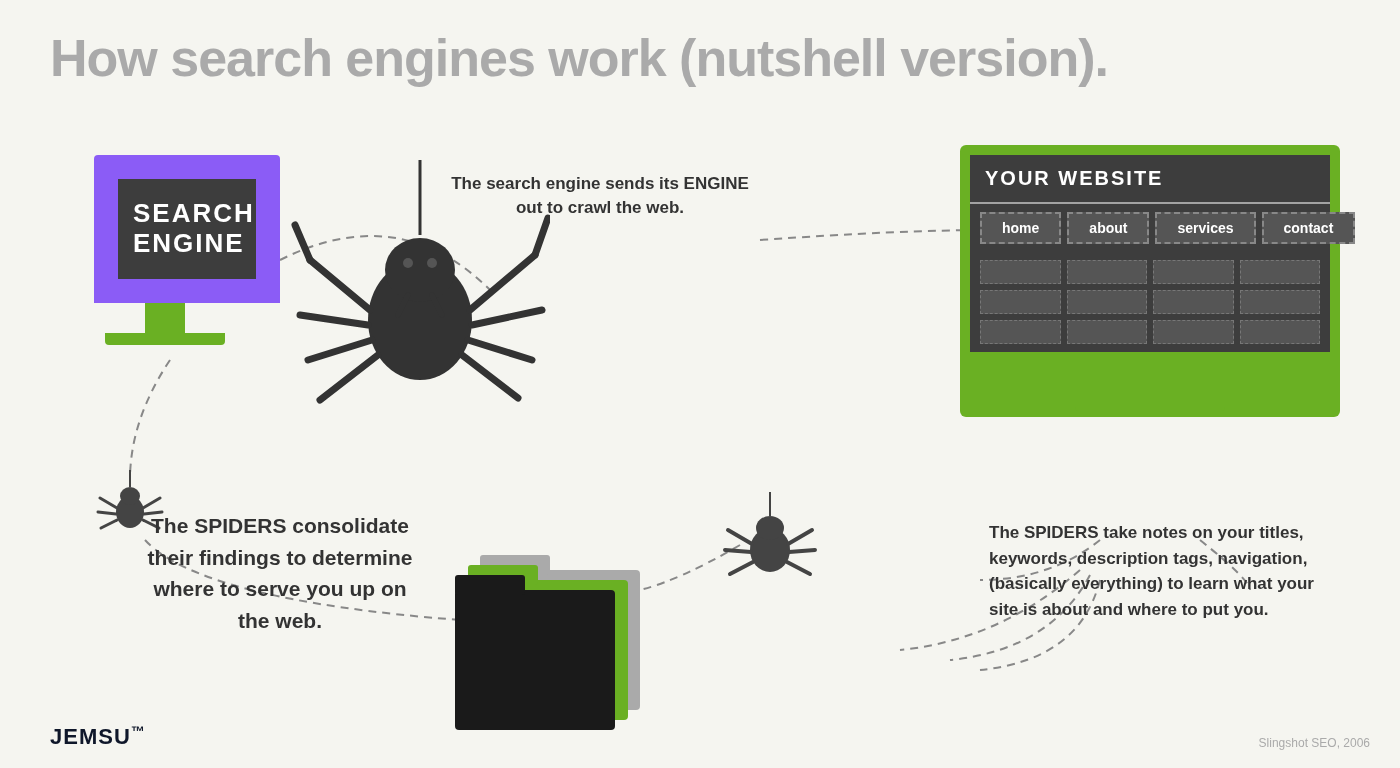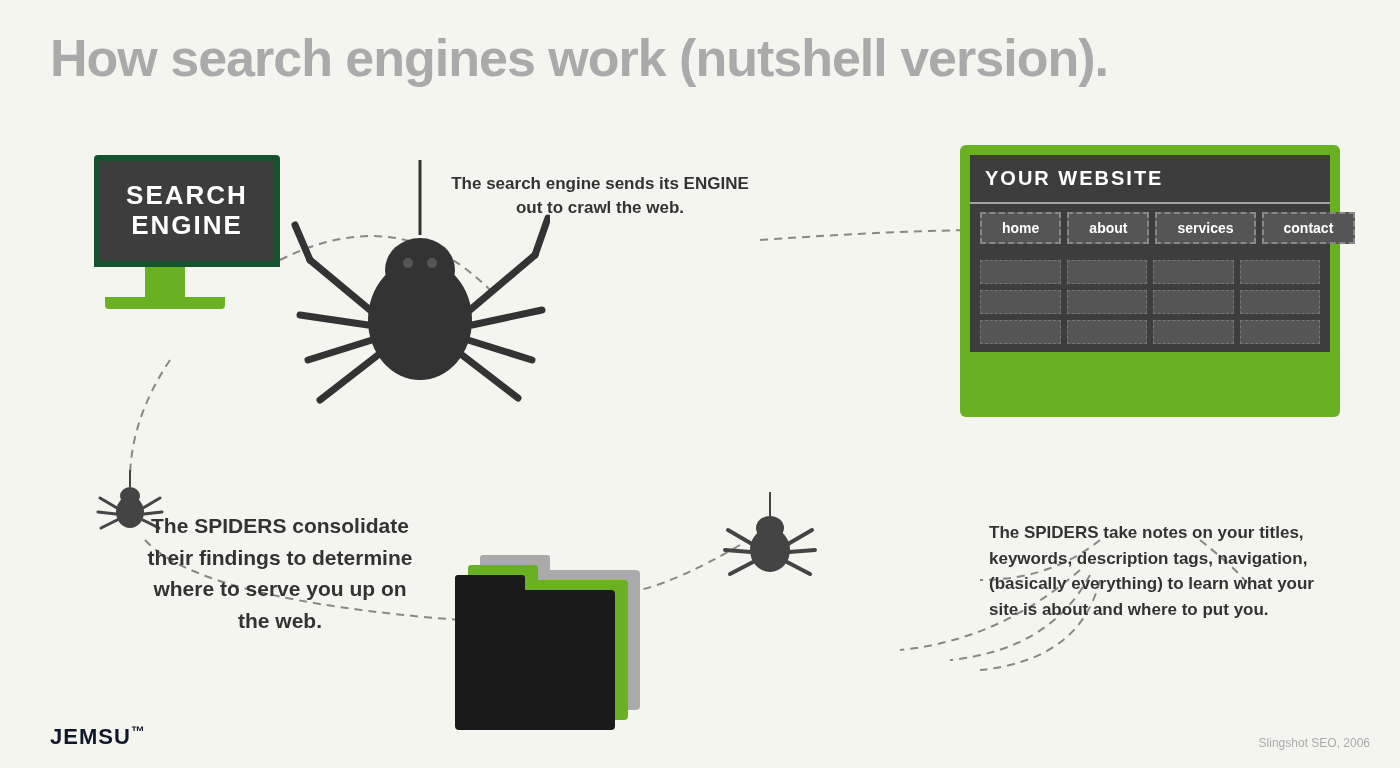--- a/index.html
+++ b/index.html
@@ -23,22 +23,22 @@
     }
 
     
     .search-engine-monitor {
       position: absolute;
       top: 155px;
       left: 50px;
       width: 230px;
     }
     .monitor-screen-green {
-      background: #14532d;
-      padding: 6px;
+      background: #8b5cf6;
+      padding: 24px;
       border-radius: 4px 4px 0 0;
       margin-left: 44px;
     }
     .monitor-screen-dark {
       background: #3d3d3d;
       padding: 20px 15px;
       text-align: center;
     }
     .monitor-screen-dark .label {
       color: white;

